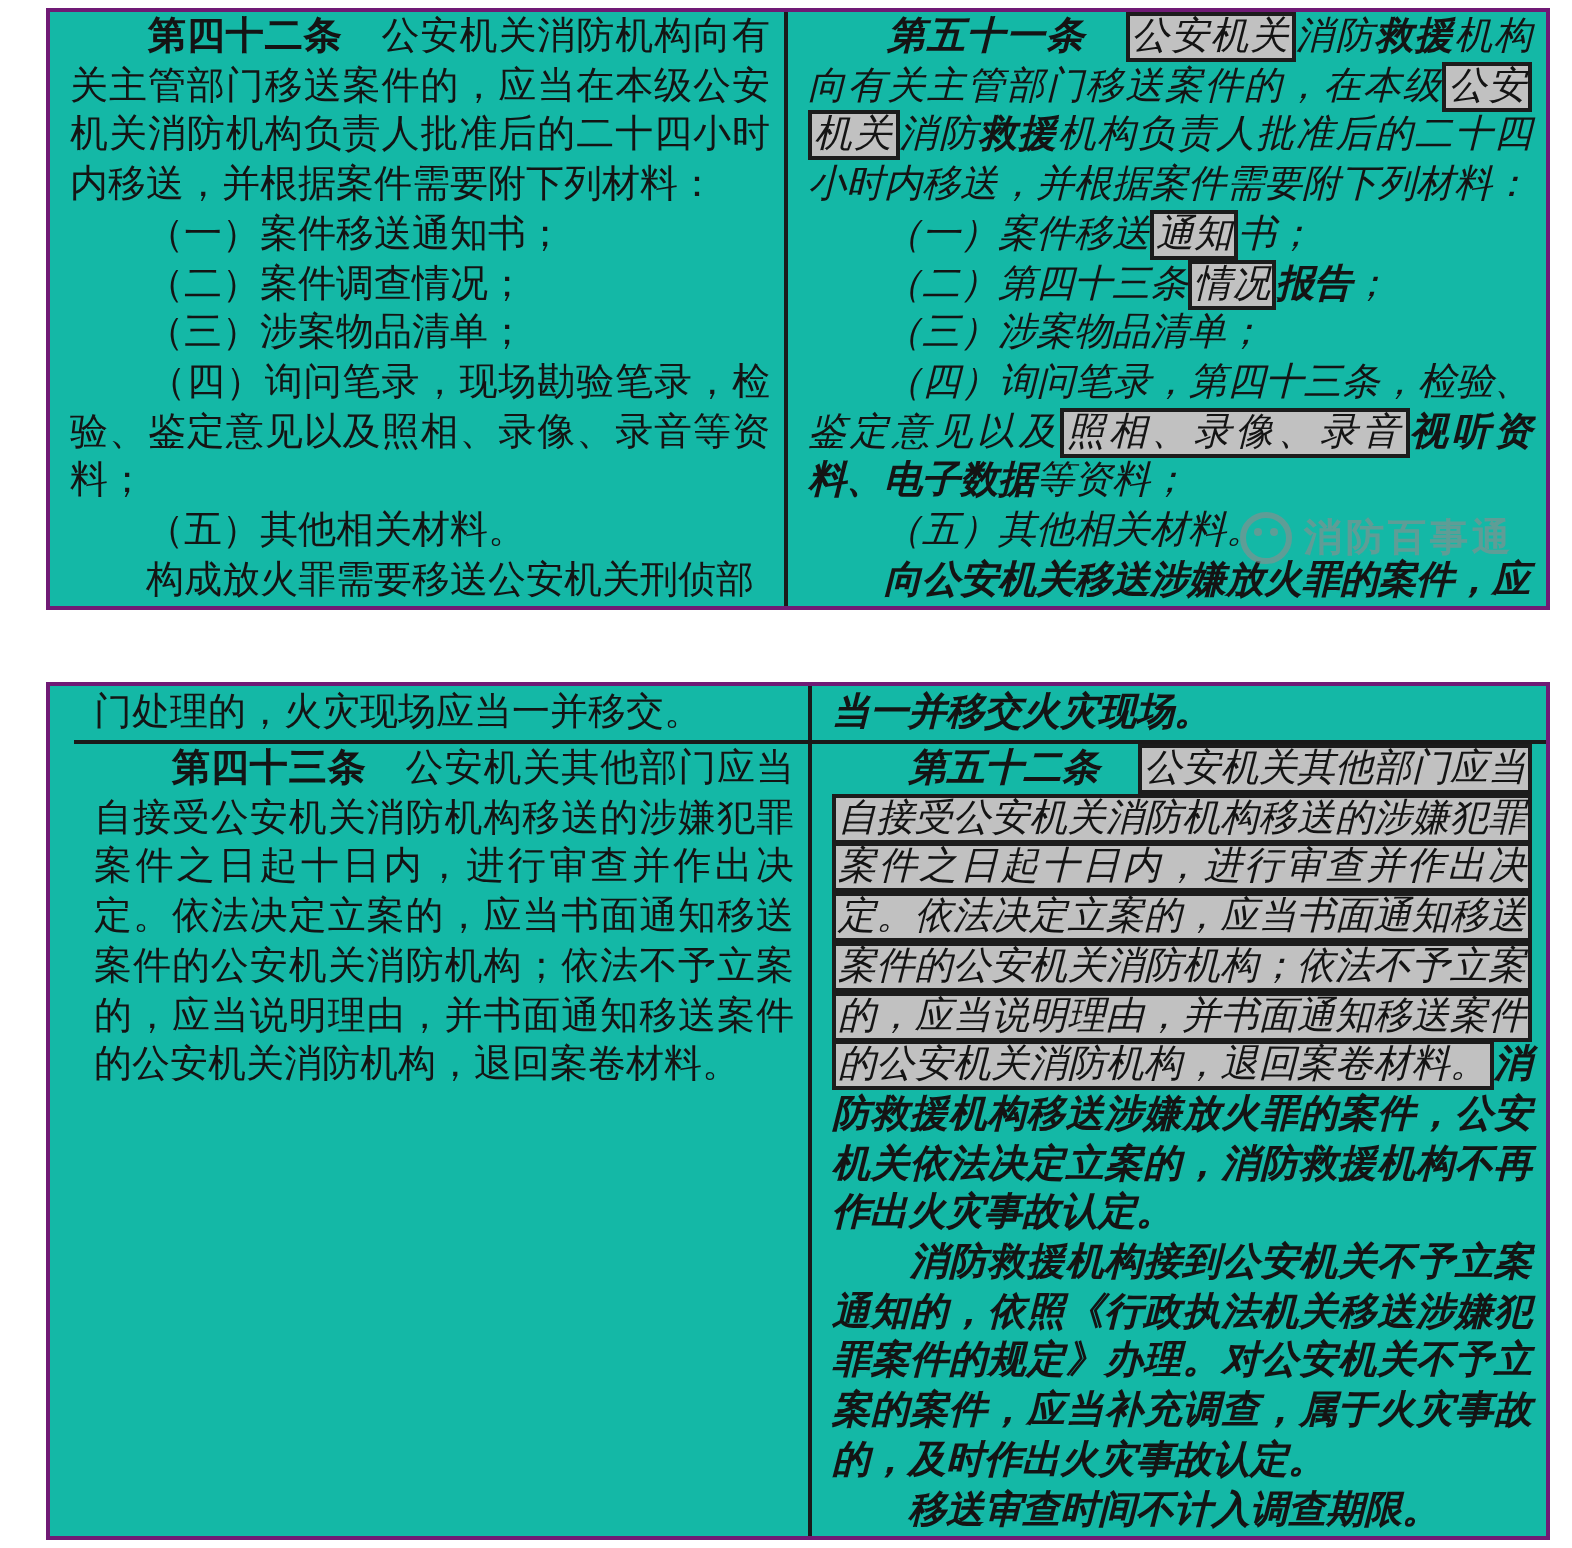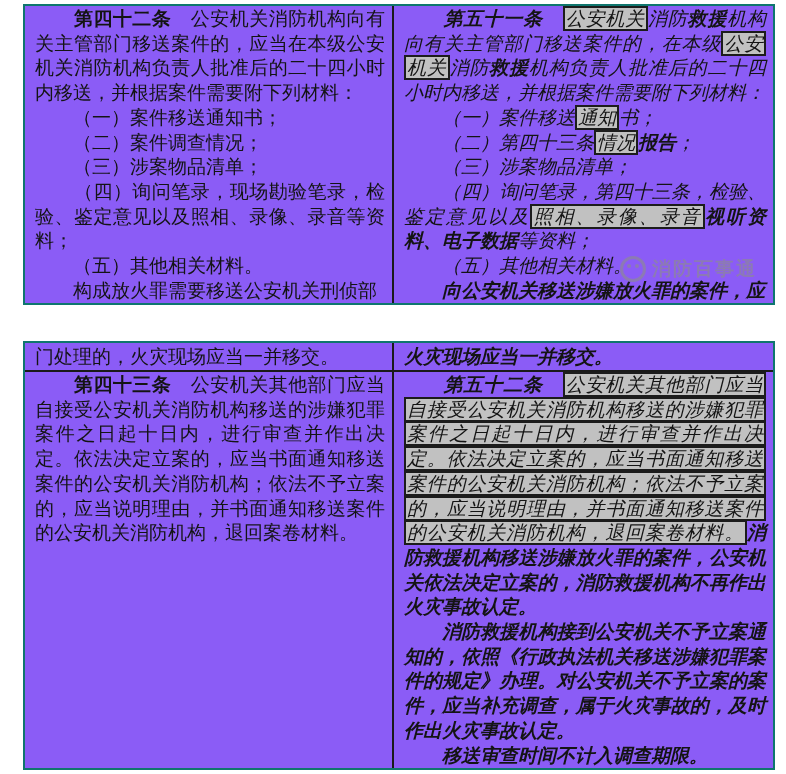--- a/index.html
+++ b/index.html
@@ -8,26 +8,26 @@
     width:786px;height:774px;
     background:#ffffff;
     font-family:"Liberation Serif","DejaVu Serif",serif;
     color:#141414;
     overflow:hidden;
   }
   .cmp-table{
     position:absolute;
     left:23px;
     width:752px;
-    border:2px solid #0f766e;
+    border:2px solid #701a75;
     box-sizing:border-box;
-    background:#8b5cf6;
+    background:#14b8a6;
   }
   .t1{top:4px;height:301px;}
-  .t2{top:341px;height:429px;}
+  .t2{top:341px;height:429px;padding-left:12px;}
   .row{display:flex;box-sizing:border-box;}
   .row-divider{border-bottom:2px solid #1a1a1a;}
   .cell{
     box-sizing:border-box;
     font-size:19px;
     line-height:24.7px;
     text-align:justify;
     padding:1px 7px 0 10px;
     overflow:hidden;
   }
@@ -112,21 +112,21 @@
         </div>
     </div>
   </section>
 
   <section class="cmp-table t2">
     <div class="row r1 row-divider">
       <div class="cell cell-left">
           <p class="para"><span class="run run-normal">门处理的，火灾现场应当一并移交。</span></p>
         </div>
       <div class="cell cell-right">
-          <p class="para"><span class="run run-bold">火灾现场应当一并移交。</span></p>
+          <p class="para"><span class="run run-bold">当一并移交火灾现场。</span></p>
         </div>
     </div>
     <div class="row r2">
       <div class="cell cell-left">
           <p class="para"><span class="run run-normal">　　</span><span class="run run-bold">第四十三条</span><span class="run run-normal">　公安机关其他部门应当自接受公安机关消防机构移送的涉嫌犯罪案件之日起十日内，进行审查并作出决定。依法决定立案的，应当书面通知移送案件的公安机关消防机构；依法不予立案的，应当说明理由，并书面通知移送案件的公安机关消防机构，退回案卷材料。</span></p>
         </div>
       <div class="cell cell-right">
           <p class="para"><span class="run run-normal">　　</span><span class="run run-bold">第五十二条</span><span class="run run-normal">　</span><span class="run run-boxed">公安机关其他部门应当自接受公安机关消防机构移送的涉嫌犯罪案件之日起十日内，进行审查并作出决定。依法决定立案的，应当书面通知移送案件的公安机关消防机构；依法不予立案的，应当说明理由，并书面通知移送案件的公安机关消防机构，退回案卷材料。</span><span class="run run-bold">消防救援机构移送涉嫌放火罪的案件，公安机关依法决定立案的，消防救援机构不再作出火灾事故认定。</span></p>
           <p class="para"><span class="run run-normal">　　</span><span class="run run-bold">消防救援机构接到公安机关不予立案通知的，依照《行政执法机关移送涉嫌犯罪案件的规定》办理。对公安机关不予立案的案件，应当补充调查，属于火灾事故的，及时作出火灾事故认定。</span></p>
           <p class="para"><span class="run run-normal">　　</span><span class="run run-bold">移送审查时间不计入调查期限。</span></p>

